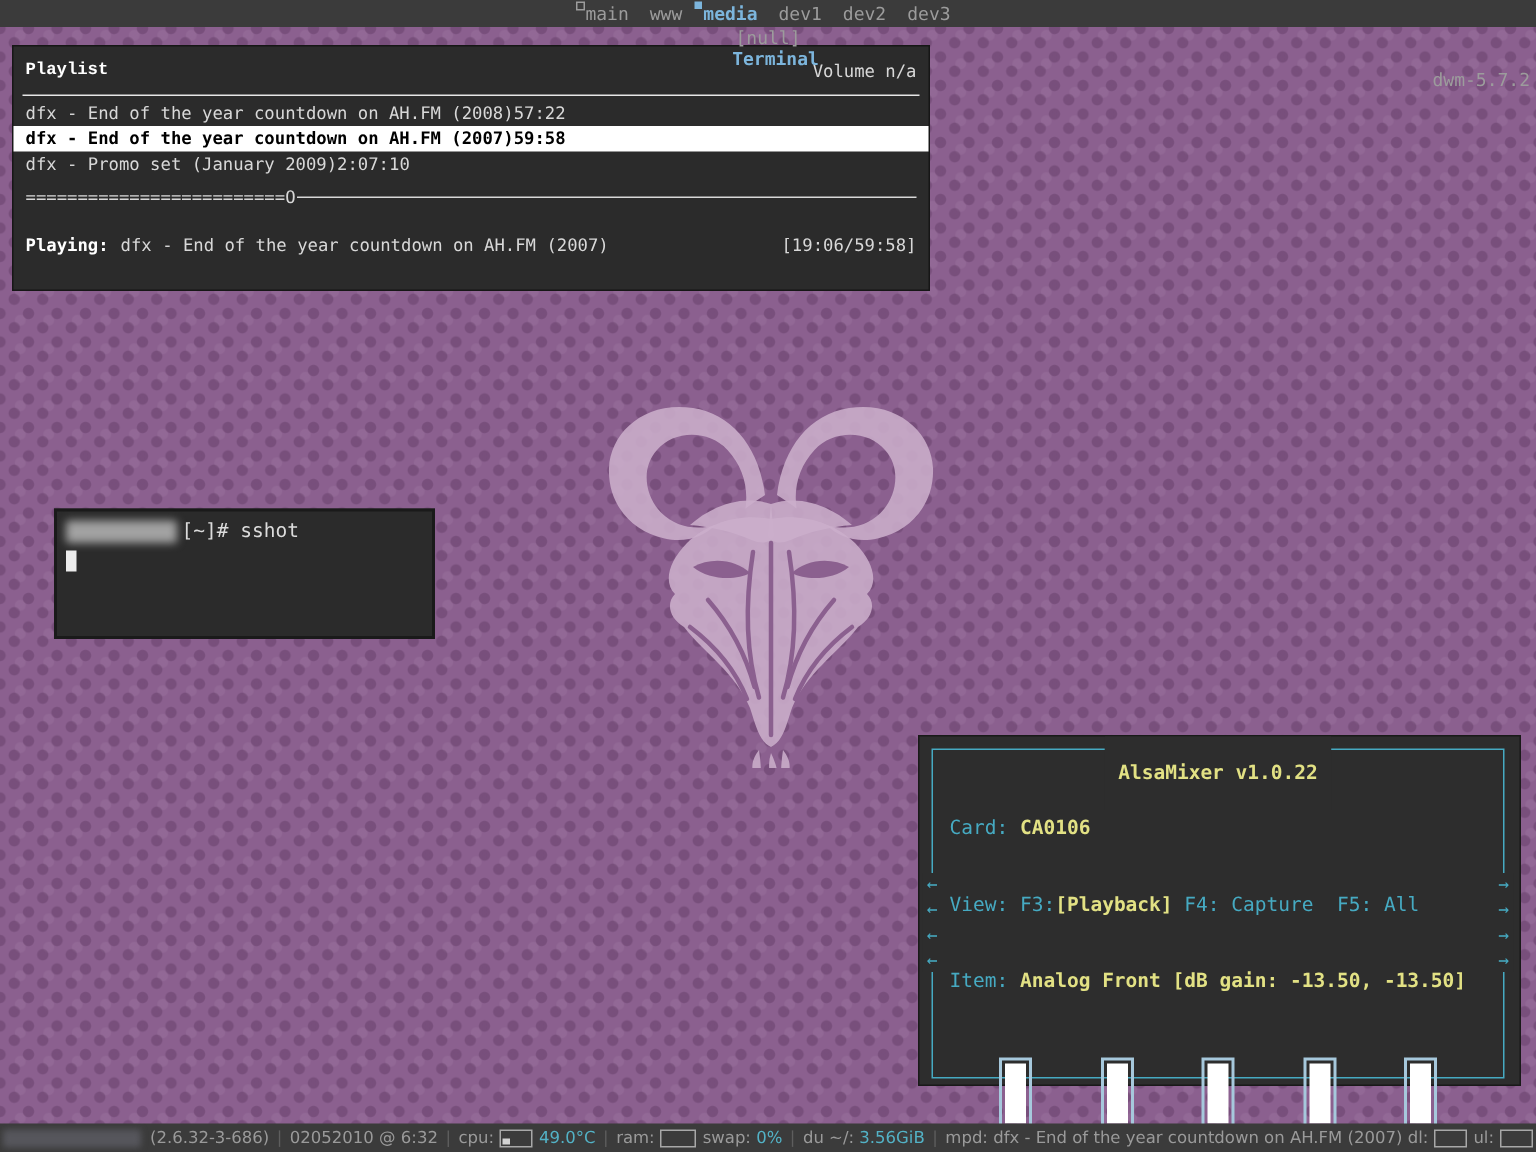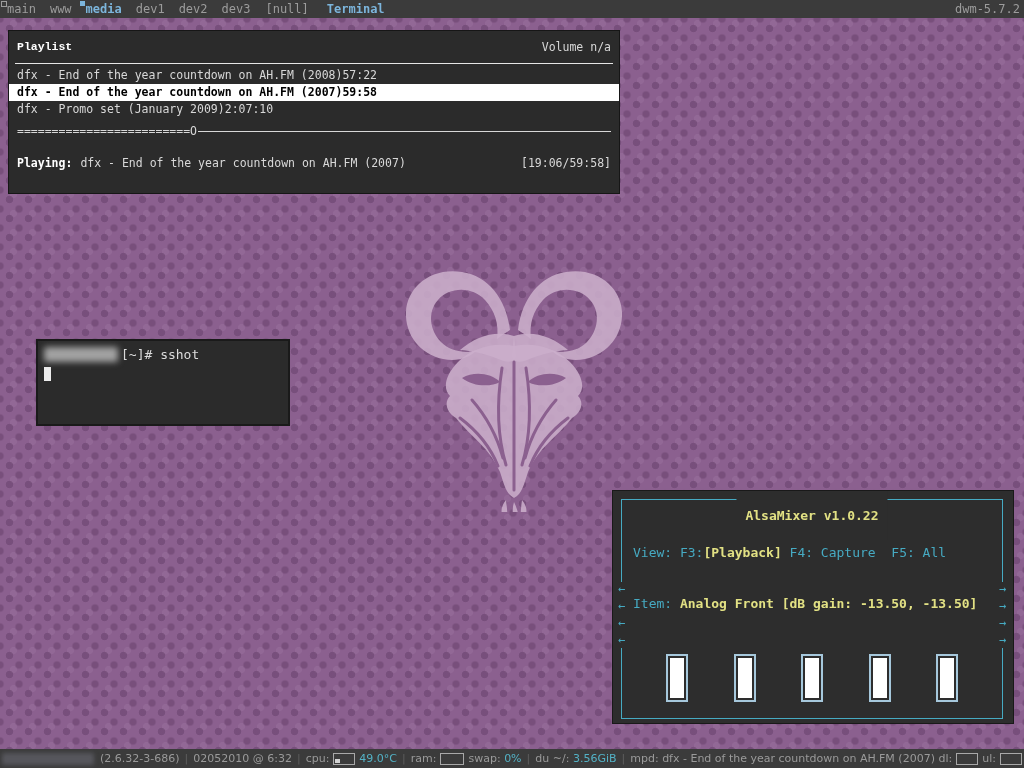--- a/index.html
+++ b/index.html
@@ -9,21 +9,21 @@
   .wallpaper{position:absolute;inset:0;background-color:var(--wallpaper,#8b608f);
     background-image:
       radial-gradient(circle, rgba(52,18,54,.22) 3.4px, transparent 4.1px),
       radial-gradient(circle, rgba(52,18,54,.22) 3.4px, transparent 4.1px),
       radial-gradient(circle, rgba(255,240,255,.06) 3.2px, transparent 4px);
     background-size:19px 19px,19px 19px,19px 19px;
     background-position:0 0,9.5px 9.5px,4px 14px;}
   .gnu-logo{position:absolute;left:394px;top:250px;}
   
   .topbar{position:absolute;left:0;top:0;width:1024px;height:18px;background:var(--bar-bg,#3b3b3b);
-    display:flex;align-items:center;font-size:12px;color:#9c9c9c;z-index:5;}
+    display:flex;align-items:center;font-size:12px;color:#9c9c9c;z-index:5;flex-direction:column;}
   .tag{position:relative;padding:0 7px;height:18px;line-height:18px;}
   .tag.selected{color:var(--accent-blue,#7cb5dc);font-weight:bold;}
   .tag-square{position:absolute;top:1px;left:1px;width:4px;height:4px;}
   .tag-square.outline{border:1px solid #9c9c9c;}
   .tag-square.filled{width:5px;height:5px;background:var(--accent-blue,#7cb5dc);}
   .layout-symbol{padding:0 8px;}
   .win-title{margin-left:10px;color:var(--accent-blue,#7cb5dc);font-weight:bold;}
   .wm-version{margin-left:auto;margin-right:4px;}
   
   .playlist-window{position:absolute;left:8px;top:30px;width:610px;height:162px;
@@ -167,20 +167,21 @@
       <span style="white-space:pre"> </span>
       <span>sshot</span>
     </div>
     <div class="term-cursor"></div>
   </div>
 
   <div class="alsamixer-window">
     <div class="am-box">
       <div class="am-title">AlsaMixer v1.0.22</div>
       <div class="am-info">
+        <div><span>Card:</span> <span class="am-yellow">CA0106</span></div>
         <div><span>View:</span> <span>F3:</span><span class="am-yellow">[Playback]</span><span> F4: Capture  F5: All</span></div>
         <div><span>Item:</span> <span class="am-yellow">Analog Front [dB gain: -13.50, -13.50]</span></div>
       </div>
       <div class="am-arrows left" id="am-arrows-left">
           <span>←</span>
           <span>←</span>
           <span>←</span>
           <span>←</span>
         </div>
       <div class="am-arrows right" id="am-arrows-right">

